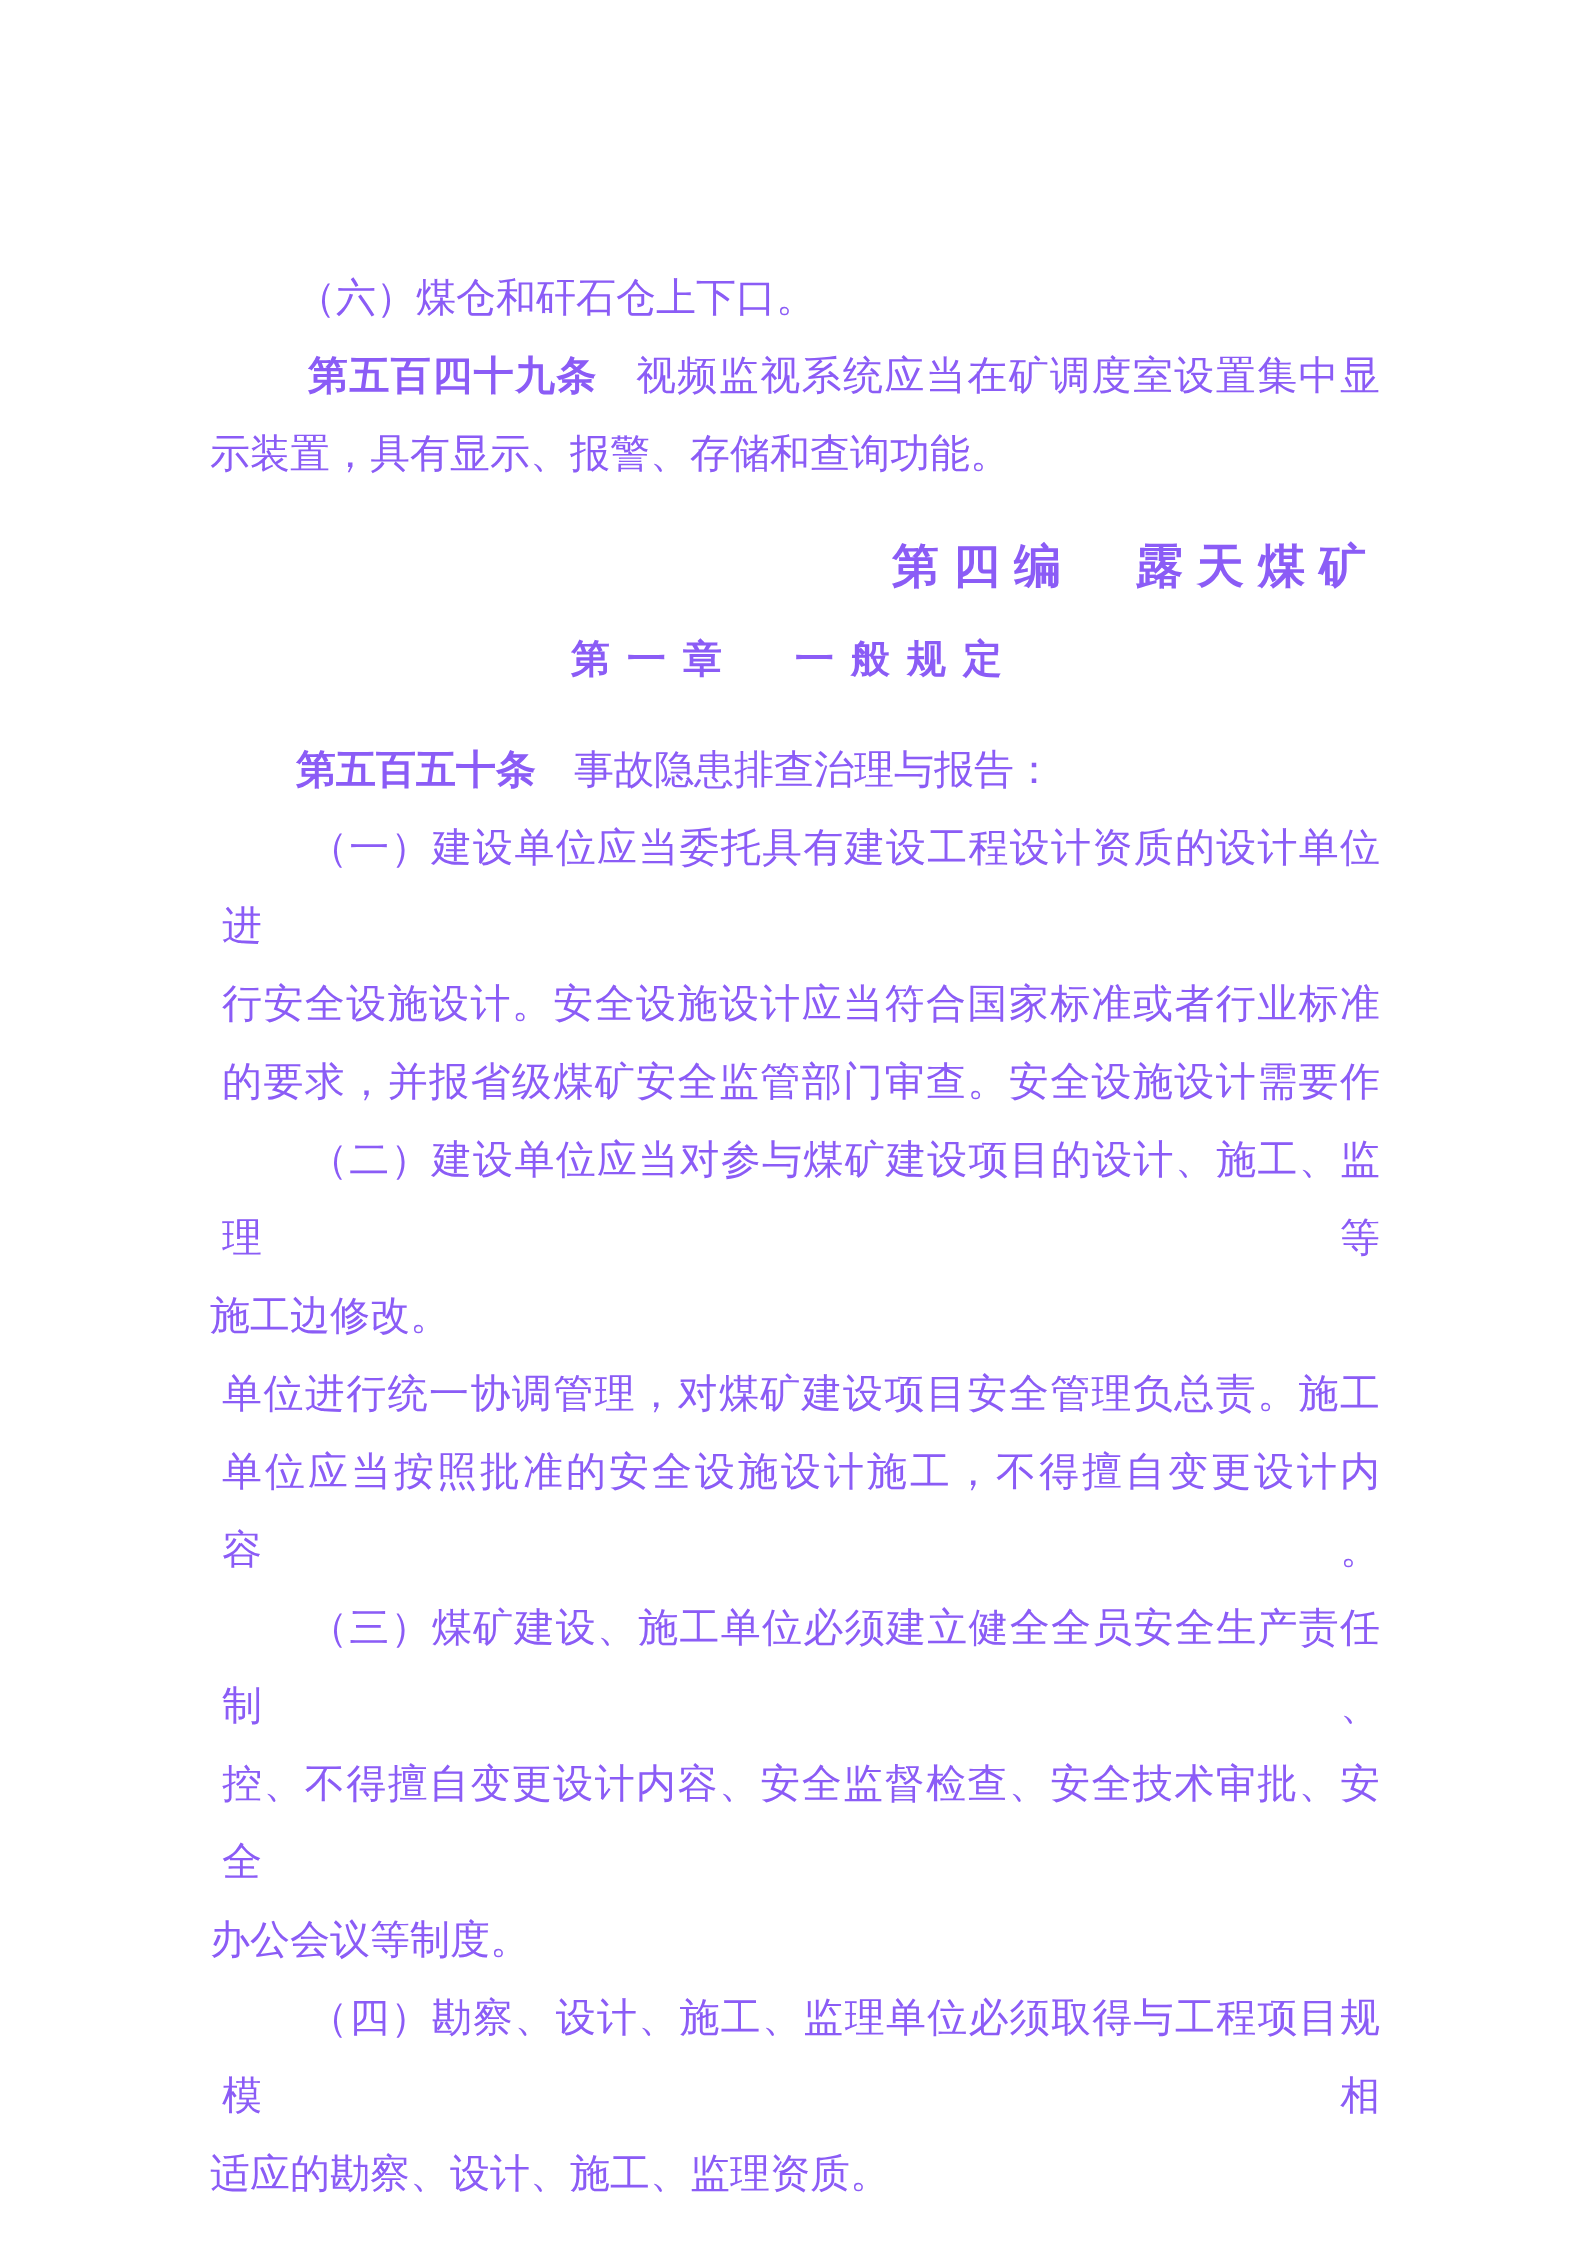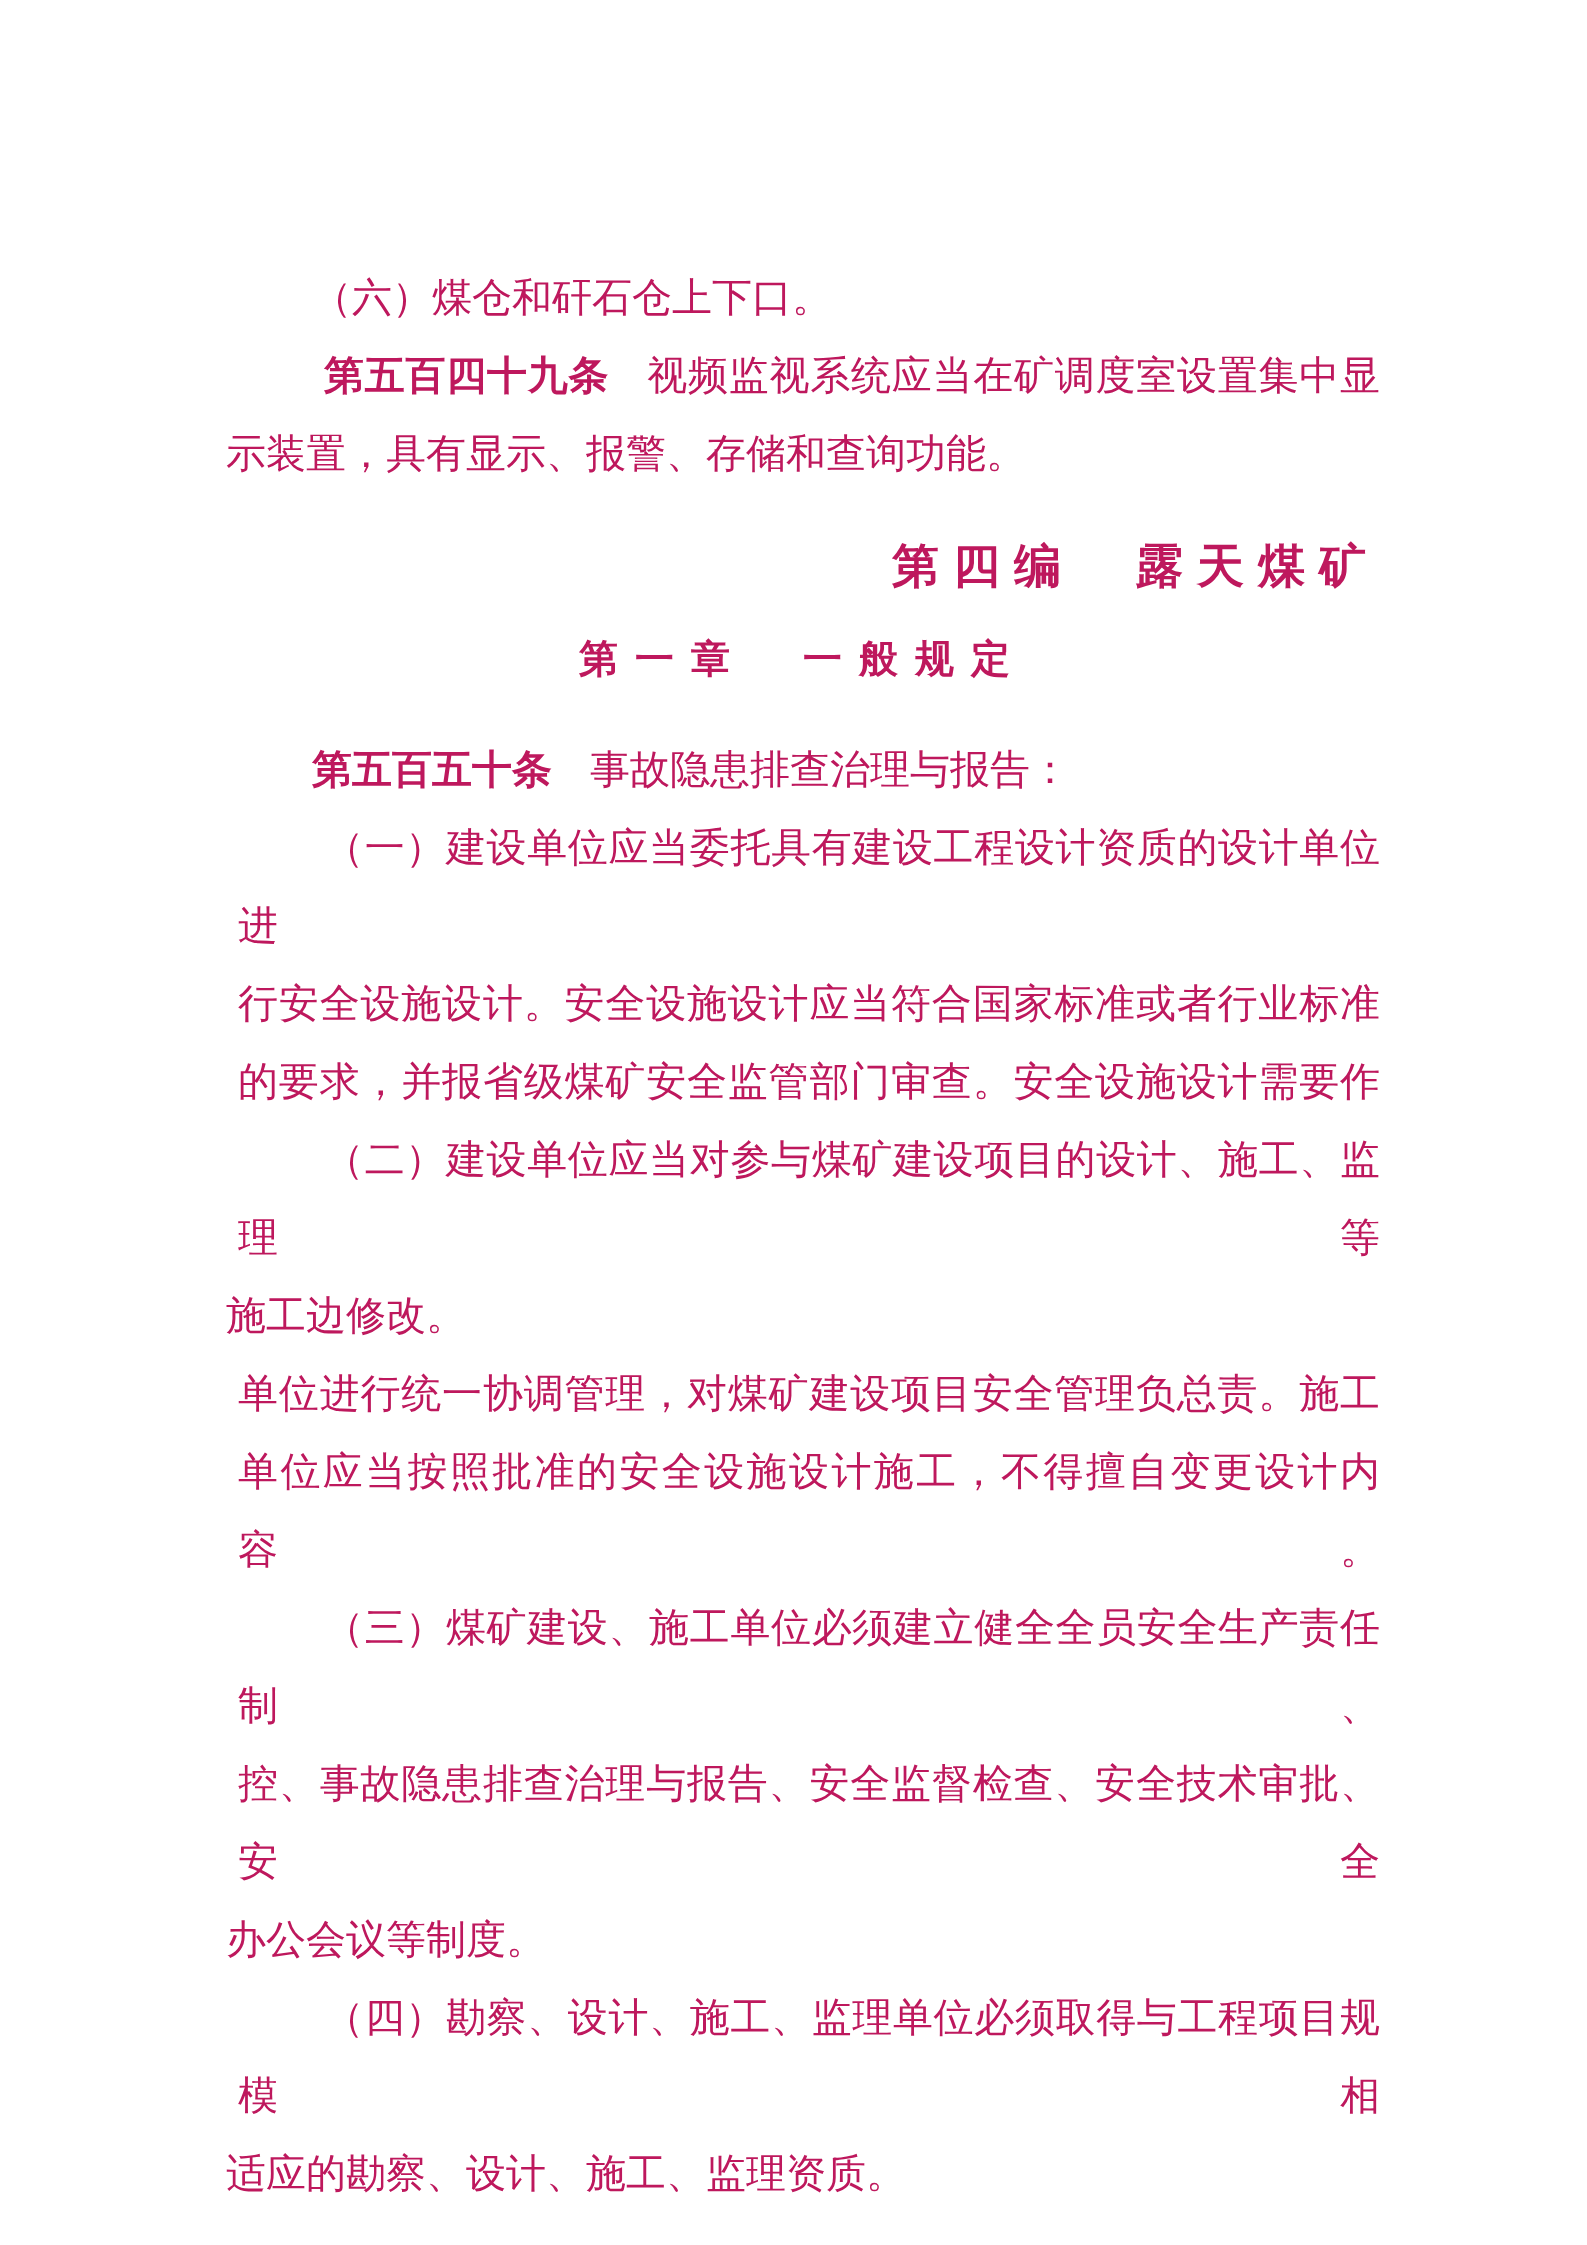--- a/index.html
+++ b/index.html
@@ -5,22 +5,21 @@
   * { margin: 0; padding: 0; box-sizing: border-box; }
   html, body { background: #e8e8e8; }
   body { width: 1587px; height: 2245px; }
   .page {
     position: relative;
     width: 1587px;
     height: 2245px;
     background: #ffffff;
     overflow: hidden;
     font-family: "DejaVu Serif", "Liberation Serif", serif;
-    color: #be185d;
-    padding-left: 16px;
+    color: #8b5cf6;
   }
   .textblock {
     padding: 258px 207px 0 210px;
   }
   .ln {
     font-size: 40px;
     line-height: 78px;
     letter-spacing: 0;
     text-align: left;
     white-space: nowrap;
@@ -83,21 +82,21 @@
     <p class="ln indent just">（一）建设单位应当委托具有建设工程设计资质的设计单位进</p>
     <p class="ln just">行安全设施设计。安全设施设计应当符合国家标准或者行业标准</p>
     <p class="ln just">的要求，并报省级煤矿安全监管部门审查。安全设施设计需要作</p>
     <p class="ln indent just">（二）建设单位应当对参与煤矿建设项目的设计、施工、监理等</p>
 
     <p class="ln">施工边修改。</p>
     <p class="ln just">单位进行统一协调管理，对煤矿建设项目安全管理负总责。施工</p>
     <p class="ln just">单位应当按照批准的安全设施设计施工，不得擅自变更设计内容。</p>
 
     <p class="ln indent just">（三）煤矿建设、施工单位必须建立健全全员安全生产责任制、</p>
-    <p class="ln just">控、事故隐患排查治理与报告、安全监督检查、安全技术审批、安全</p>
+    <p class="ln just">控、不得擅自变更设计内容、安全监督检查、安全技术审批、安全</p>
     <p class="ln">办公会议等制度。</p>
 
     <p class="ln indent just">（四）勘察、设计、施工、监理单位必须取得与工程项目规模相</p>
     <p class="ln">适应的勘察、设计、施工、监理资质。</p>
 
   </div>
 
 </div>
 
 </body></html>

